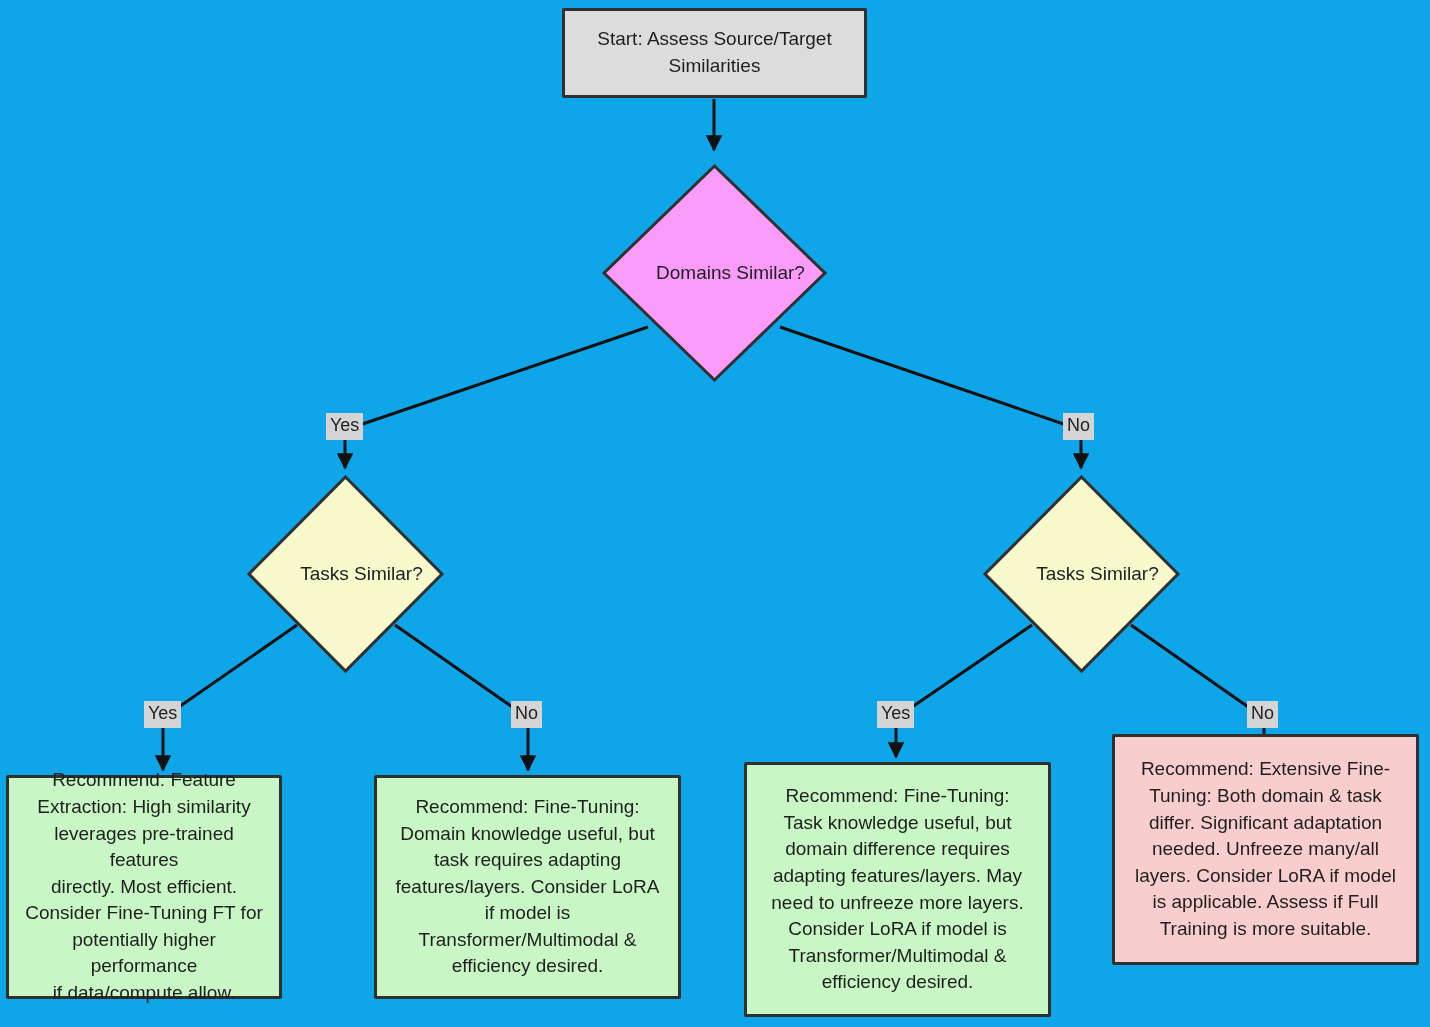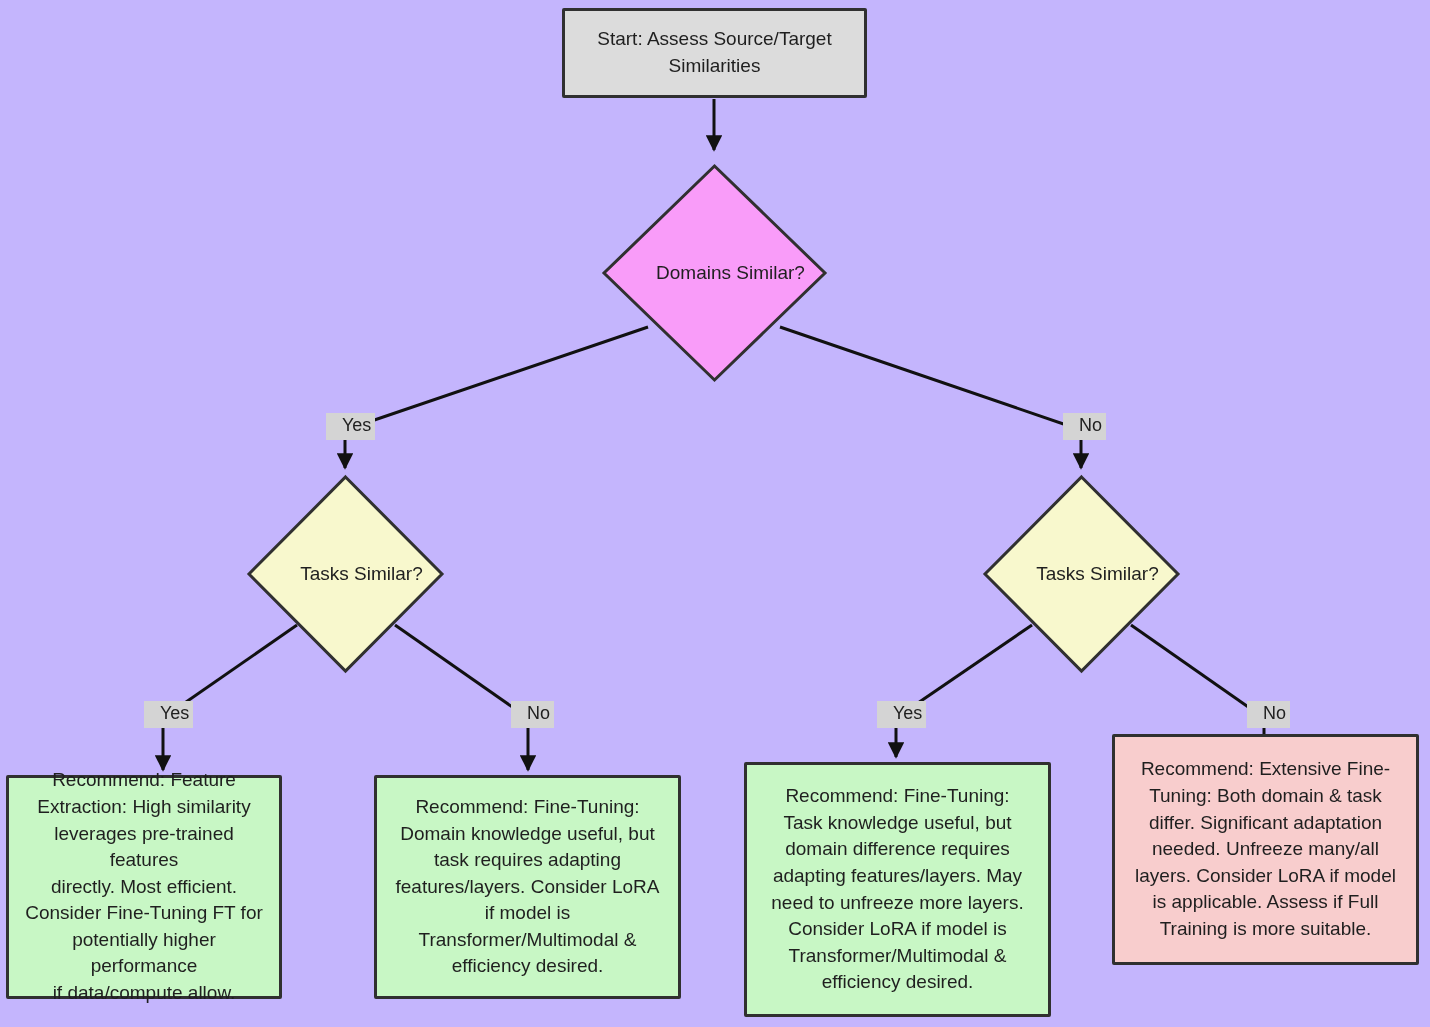--- a/index.html
+++ b/index.html
@@ -9,21 +9,21 @@
   }
   body {
     font-family: "Liberation Sans", sans-serif;
     color: #1f1f1f;
   }
   #canvas {
     position: relative;
     width: 1430px;
     height: 1027px;
     overflow: hidden;
-    background: #c4b5fd;
+    background: #0ea5e9;
   }
   #edges {
     position: absolute;
     left: 0;
     top: 0;
     width: 1430px;
     height: 1027px;
     pointer-events: none;
   }
   .node {
@@ -82,21 +82,21 @@
     color: #1f1f1f;
     pointer-events: none;
   }
   
   .edge-label {
     position: absolute;
     background: #d4d4d4;
     color: #1f1f1f;
     font-size: 18px;
     line-height: 1.1;
-    padding: 3px 4px 4px 16px;
+    padding: 3px 4px 4px 4px;
     box-sizing: border-box;
     white-space: nowrap;
   }
 </style>
 </head>
 <body>
 
 <div id="canvas">
 
   <svg id="edges" viewBox="0 0 1430 1027" xmlns="http://www.w3.org/2000/svg">

